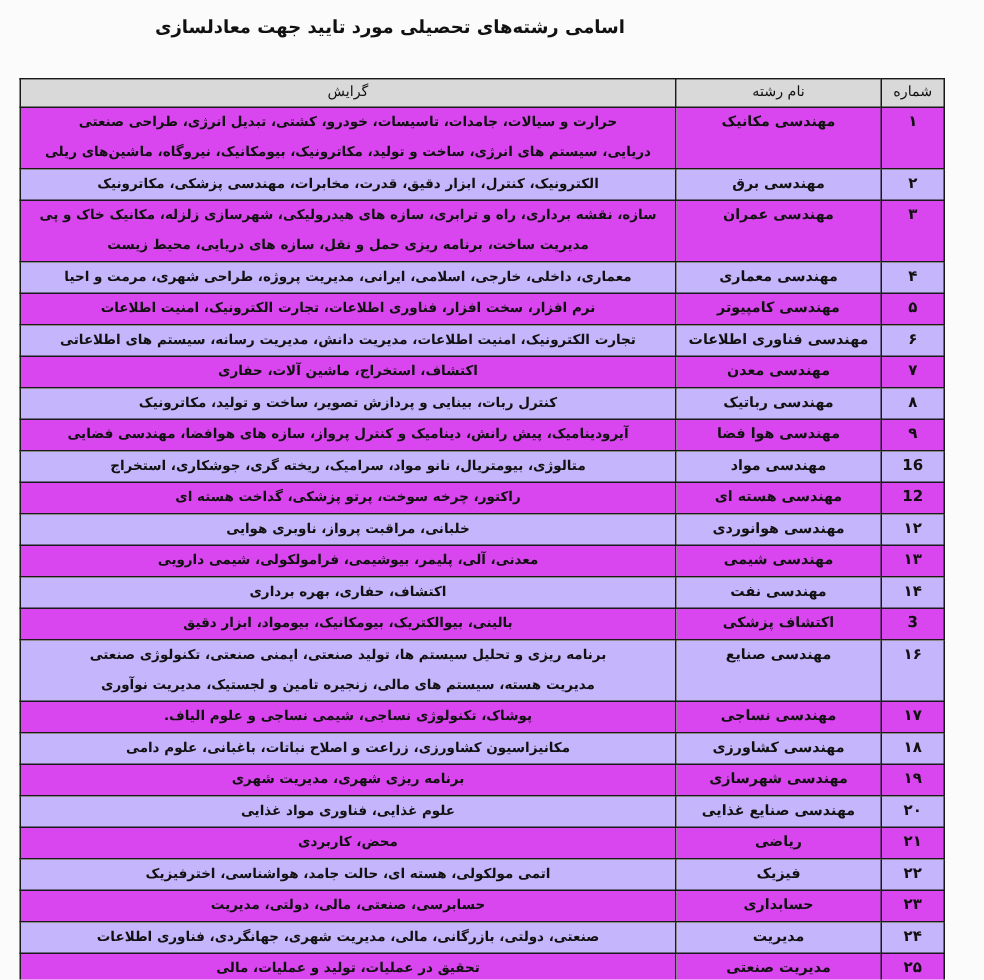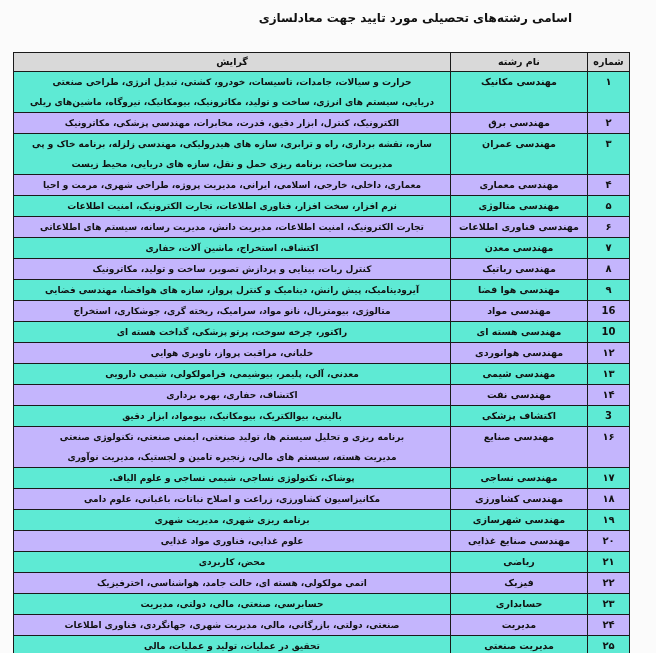--- a/index.html
+++ b/index.html
@@ -2,38 +2,38 @@
 <html><head>
 <meta charset="utf-8">
 <style>
   html, body { margin: 0; padding: 0; }
   body {
     width: 656px; height: 653px; background: #fbfbfb;
     font-family: "DejaVu Sans", sans-serif; color: #111;
     position: relative; overflow: hidden;
   }
   .title {
-    position: absolute; top: 11px; left: 0; width: 572px;
-    font-size: 12px; font-weight: bold;
+    position: absolute; top: 11px; left: 0; width: 520px;
+    text-align: center; font-size: 12px; font-weight: bold;
     direction: rtl;
   }
   table {
     position: absolute; top: 52px; left: 13px;
     width: 617px; border-collapse: collapse; direction: rtl;
     table-layout: fixed;
   }
   th, td {
     border: 1.5px solid #1a1a1a; text-align: center;
     font-size: 9.5px; padding: 0 3px; line-height: 20px;
     font-weight: bold; overflow: hidden;
   }
-  th { background: #d9d9d9; height: 18px; line-height: 18px; font-weight: bold; }
+  th { background: #d9d9d9; height: 18px; line-height: 18px; font-weight: normal; }
   col.c-num { width: 42px; }
   col.c-name { width: 137px; }
-  tr.odd td { background: #5eead4; }
+  tr.odd td { background: #d946ef; }
   tr.even td { background: #c4b5fd; }
   td.num { font-size: 10px; }
   td.name { vertical-align: top; }
   td.num { vertical-align: top; }
   td.sub { font-size: 9px; }
 </style>
 </head>
 <body>
 
 <div class="title">اسامی رشته‌های تحصیلی مورد تایید جهت معادلسازی</div>
@@ -64,34 +64,34 @@
         <td class="num">۲</td>
         <td class="name">مهندسی برق</td>
         <td class="sub">
           <div>الکترونیک، کنترل، ابزار دقیق، قدرت، مخابرات، مهندسی پزشکی، مکاترونیک</div>
         </td>
       </tr>
       <tr class="odd">
         <td class="num">۳</td>
         <td class="name">مهندسی عمران</td>
         <td class="sub">
-          <div>سازه، نقشه برداری، راه و ترابری، سازه های هیدرولیکی، مهندسی زلزله، برنامه خاک و پی</div>
+          <div>سازه، نقشه برداری، راه و ترابری، سازه های هیدرولیکی، شهرسازی زلزله، مکانیک خاک و پی</div>
           <div>مدیریت ساخت، برنامه ریزی حمل و نقل، سازه های دریایی، محیط زیست</div>
         </td>
       </tr>
       <tr class="even">
         <td class="num">۴</td>
         <td class="name">مهندسی معماری</td>
         <td class="sub">
           <div>معماری، داخلی، خارجی، اسلامی، ایرانی، مدیریت پروژه، طراحی شهری، مرمت و احیا</div>
         </td>
       </tr>
       <tr class="odd">
         <td class="num">۵</td>
-        <td class="name">مهندسی متالوژی</td>
+        <td class="name">مهندسی کامپیوتر</td>
         <td class="sub">
           <div>نرم افزار، سخت افزار، فناوری اطلاعات، تجارت الکترونیک، امنیت اطلاعات</div>
         </td>
       </tr>
       <tr class="even">
         <td class="num">۶</td>
         <td class="name">مهندسی فناوری اطلاعات</td>
         <td class="sub">
           <div>تجارت الکترونیک، امنیت اطلاعات، مدیریت دانش، مدیریت رسانه، سیستم های اطلاعاتی</div>
         </td>
@@ -118,21 +118,21 @@
         </td>
       </tr>
       <tr class="even">
         <td class="num">16</td>
         <td class="name">مهندسی مواد</td>
         <td class="sub">
           <div>متالوژی، بیومتریال، نانو مواد، سرامیک، ریخته گری، جوشکاری، استخراج</div>
         </td>
       </tr>
       <tr class="odd">
-        <td class="num">10</td>
+        <td class="num">12</td>
         <td class="name">مهندسی هسته ای</td>
         <td class="sub">
           <div>راکتور، چرخه سوخت، پرتو پزشکی، گداخت هسته ای</div>
         </td>
       </tr>
       <tr class="even">
         <td class="num">۱۲</td>
         <td class="name">مهندسی هوانوردی</td>
         <td class="sub">
           <div>خلبانی، مراقبت پرواز، ناوبری هوایی</div>

